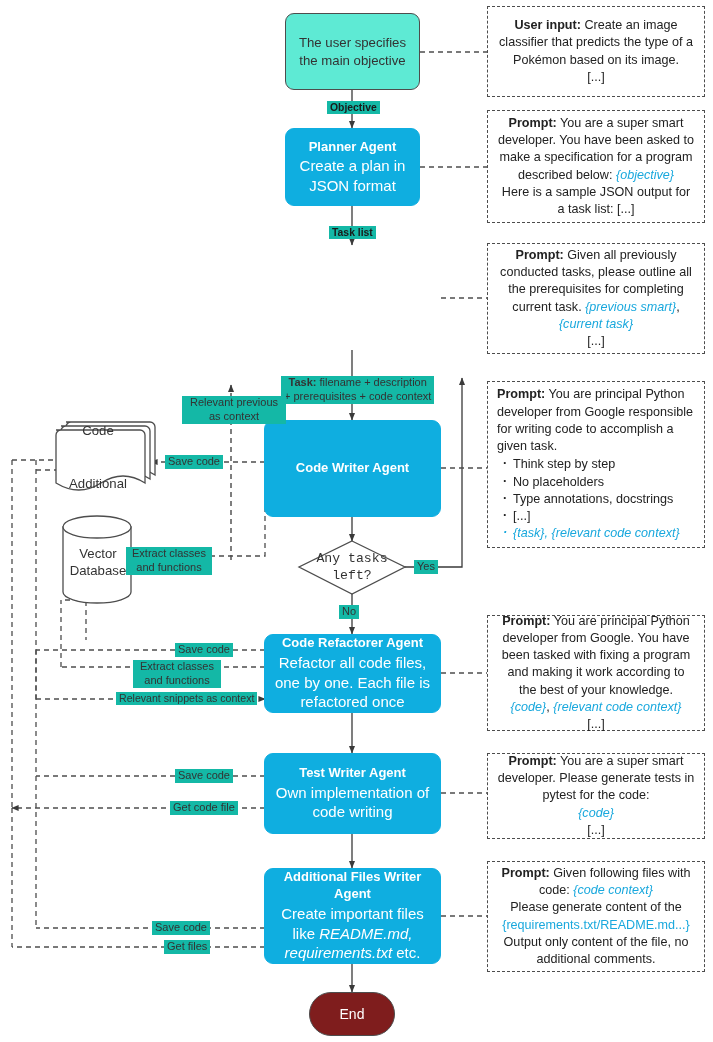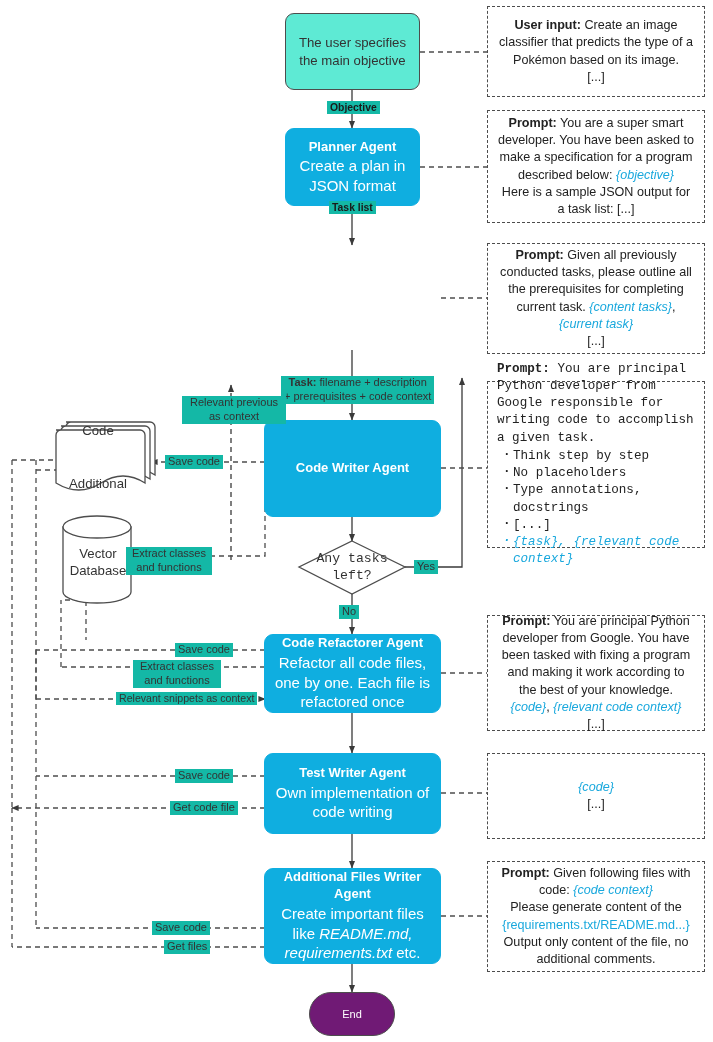--- a/index.html
+++ b/index.html
@@ -12,22 +12,22 @@
 
   .node.start{background:#5eead4;border:1.4px solid #4d4d4d;border-radius:9px;color:#333333;
         font-size:13.2px;line-height:1.32;padding:15px 10px;}
 
   .node.agent{background:#0FAEE0;border:1.2px solid #0FAEE0;border-radius:9px;color:#ffffff;
         padding:4px 8px;line-height:1.3;}
   .node.agent .ttl{font-weight:bold;font-size:13px;margin-bottom:1px;}
   .node.agent .sub{font-size:15px;}
   .node.agent .sub em{font-style:italic;}
 
-  .node.end{background:#701a75;border:1.2px solid #4d4d4d;border-radius:24px;color:#ffffff;
-        font-size:11px;}
+  .node.end{background:#7f1d1d;border:1.2px solid #4d4d4d;border-radius:24px;color:#ffffff;
+        font-size:14px;}
 
   .shape-label{position:absolute;display:flex;flex-direction:column;align-items:center;
         justify-content:center;text-align:center;color:#333;font-size:13.2px;line-height:1.3;}
 
   .prompt{position:absolute;box-sizing:border-box;border:1.6px dashed #4d4d4d;
         background:#ffffff;color:#222222;font-size:12.6px;line-height:1.37;
         text-align:center;padding:8px 9px;display:flex;flex-direction:column;justify-content:center;}
   .prompt b{font-weight:bold;}
   .prompt .v{color:#19A8DD;font-style:italic;}
   .prompt .vn{color:#19A8DD;font-style:normal;}
@@ -178,21 +178,21 @@
     <span>Code</span>
     <span>Additional</span>
   </div>
 
   <div class="shape-label" style="left:51px;top:541px;width:94px;height:42px;">
     <span>Vector</span>
     <span>Database</span>
   </div>
 
   <div class="elabel bold" style="left:327px;top:101px;">Objective</div>
-  <div class="elabel bold" style="left:329px;top:201px;">Task list</div>
+  <div class="elabel bold" style="left:329px;top:226px;">Task list</div>
 
   <div class="elabel" style="left:281px;top:376px;text-align:center;">
     <b>Task:</b><span> filename + description</span><br>
     <span>+ prerequisites + code context</span>
   </div>
 
   <div class="elabel" style="left:414px;top:560px;">Yes</div>
   <div class="elabel" style="left:339px;top:605px;">No</div>
 
   <div class="elabel wrap" style="left:182px;top:396px;width:98px;line-height:1.25;">
@@ -231,26 +231,26 @@
 
   <div class="prompt" style="left:487px;top:110px;width:218px;height:113px;">
     <div>
       <b>Prompt:</b><span> You are a super smart developer. You have been asked to make a specification for a program described below: </span><span class="v">{objective}</span>
     </div>
     <div>Here is a sample JSON output for a task list: [...]</div>
   </div>
 
   <div class="prompt" style="left:487px;top:243px;width:218px;height:111px;">
     <div>
-      <b>Prompt:</b><span> Given all previously conducted tasks, please outline all the prerequisites for completing current task. </span><span class="v">{content tasks}</span><span>, </span><span class="v">{current task}</span>
-    </div>
-    <div>[...]</div>
-  </div>
-
-  <div class="prompt" style="left:487px;top:381px;width:218px;height:167px;text-align:left;font-family:Liberation Mono, monospace;">
+      <b>Prompt:</b><span> Given all previously conducted tasks, please outline all the prerequisites for completing current task. </span><span class="v">{previous smart}</span><span>, </span><span class="v">{current task}</span>
+    </div>
+    <div>[...]</div>
+  </div>
+
+  <div class="prompt" style="left:487px;top:381px;width:218px;height:167px;text-align:left;">
     <div class="p-left">
       <b>Prompt:</b><span> You are principal Python developer from Google responsible for writing code to accomplish a given task.</span>
     </div>
     <ul>
       <li>Think step by step</li>
       <li>No placeholders</li>
       <li>Type annotations, docstrings</li>
       <li>[...]</li>
       <li class="v">{task}, {relevant code context}</li>
     </ul>
@@ -260,20 +260,23 @@
     <div>
       <b>Prompt:</b><span> You are principal Python developer from Google. You have been tasked with fixing a program and making it work according to the best of your knowledge.</span>
     </div>
     <div>
       <span class="v">{code}</span><span>, </span><span class="v">{relevant code context}</span>
     </div>
     <div>[...]</div>
   </div>
 
   <div class="prompt" style="left:487px;top:753px;width:218px;height:86px;">
+    <div>
+      <b>Prompt:</b><span> You are a super smart developer. Please generate tests in pytest for the code:</span>
+    </div>
     <div class="v">{code}</div>
     <div>[...]</div>
   </div>
 
   <div class="prompt" style="left:487px;top:861px;width:218px;height:111px;">
     <div>
       <b>Prompt:</b><span> Given following files with code: </span><span class="v">{code context}</span>
     </div>
     <div>
       <span>Please generate content of the </span><span class="vn">{requirements.txt/README.md...}</span>

